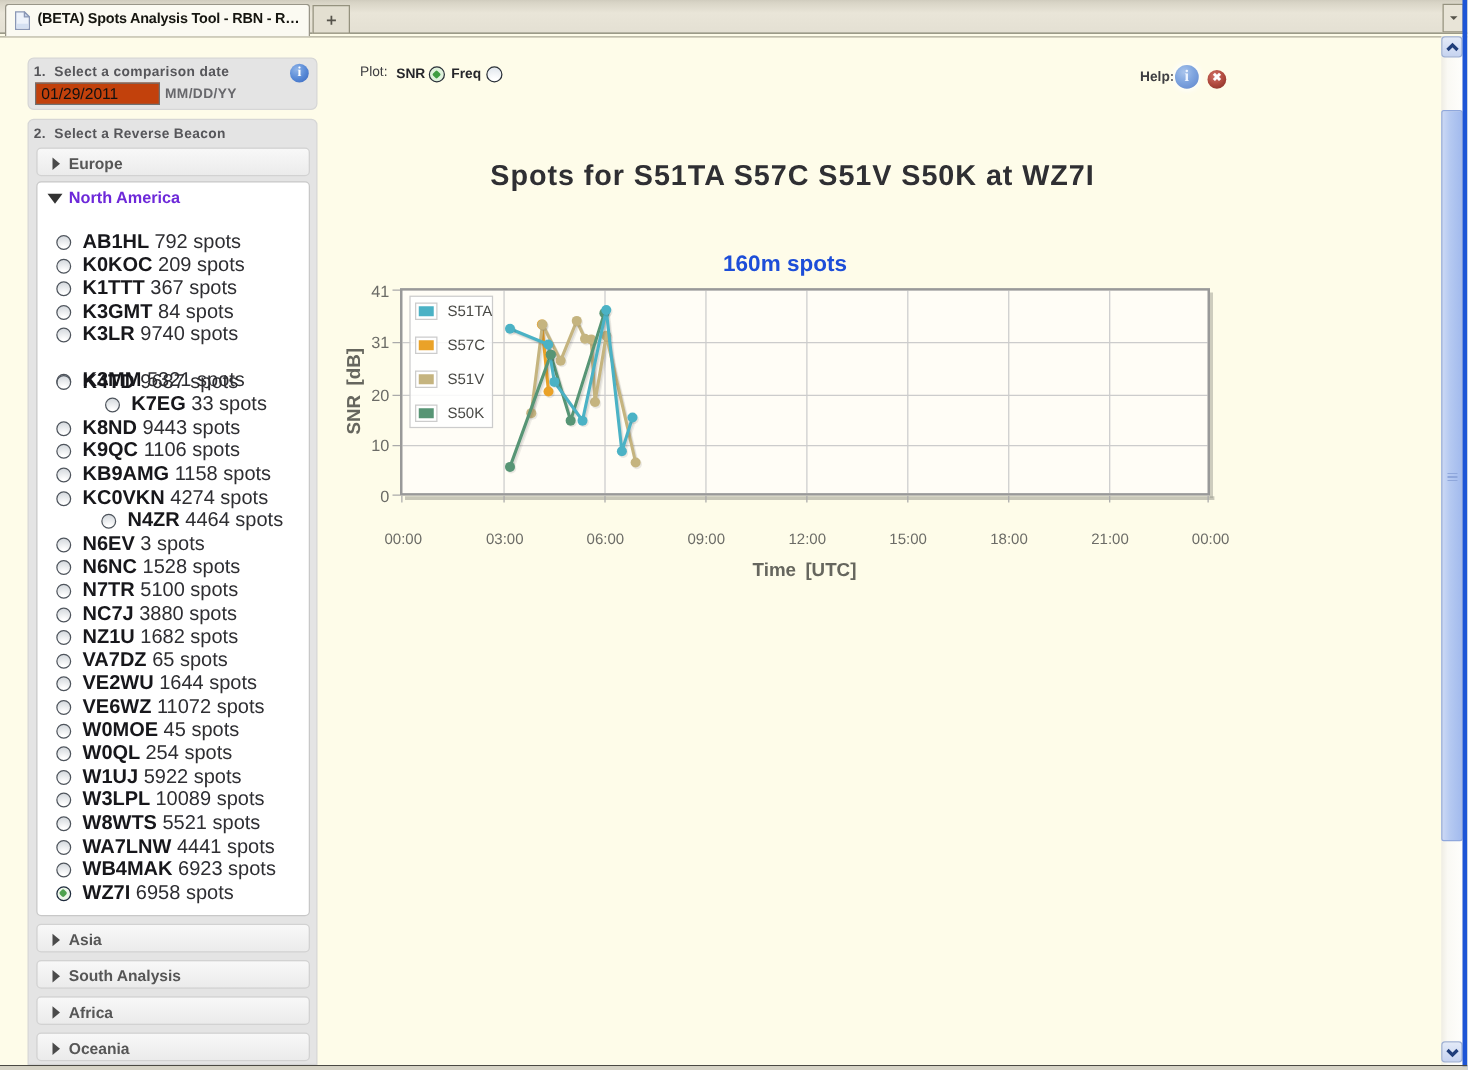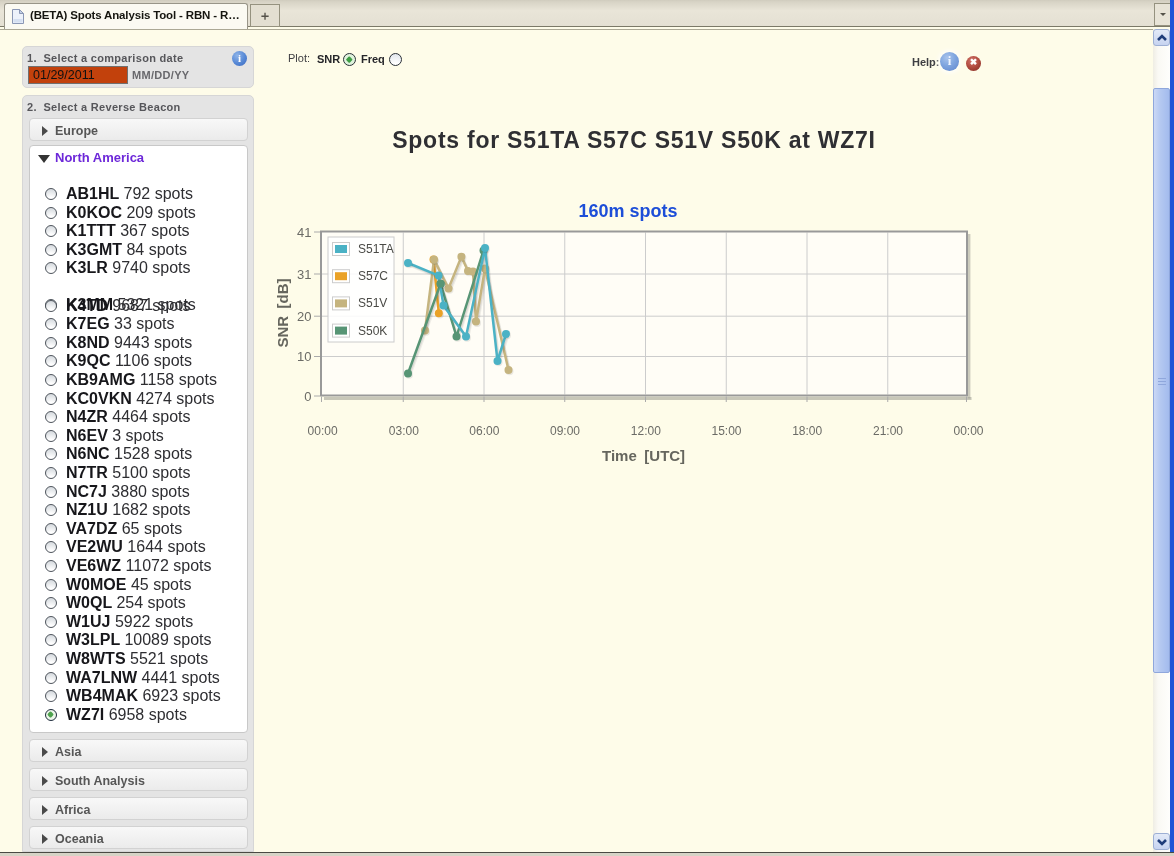--- a/index.html
+++ b/index.html
@@ -157,41 +157,41 @@
           <div class="cs">K3LR <span>9740 spots</span></div>
         </div>
         <div class="row" style="top:150px;padding-left:40px;">
           <div class="rb"></div>
           <div class="cs">K3MM <span>5321 spots</span></div>
         </div>
         <div class="row" style="top:150.6px;">
           <div class="rb"></div>
           <div class="cs">K4TD <span>9687 spots</span></div>
         </div>
-        <div class="row" style="top:169.2px;">
+        <div class="row" style="top:169.2px;margin-left:39px;">
           <div class="rb"></div>
           <div class="cs">K7EG <span>33 spots</span></div>
         </div>
         <div class="row" style="top:187.8px;">
           <div class="rb"></div>
           <div class="cs">K8ND <span>9443 spots</span></div>
         </div>
         <div class="row" style="top:206.4px;">
           <div class="rb"></div>
           <div class="cs">K9QC <span>1106 spots</span></div>
         </div>
         <div class="row" style="top:225.0px;">
           <div class="rb"></div>
           <div class="cs">KB9AMG <span>1158 spots</span></div>
         </div>
         <div class="row" style="top:243.6px;">
           <div class="rb"></div>
           <div class="cs">KC0VKN <span>4274 spots</span></div>
         </div>
-        <div class="row" style="top:262.2px;">
+        <div class="row" style="top:262.2px;margin-left:36px;">
           <div class="rb"></div>
           <div class="cs">N4ZR <span>4464 spots</span></div>
         </div>
         <div class="row" style="top:280.8px;">
           <div class="rb"></div>
           <div class="cs">N6EV <span>3 spots</span></div>
         </div>
         <div class="row" style="top:299.4px;">
           <div class="rb"></div>
           <div class="cs">N6NC <span>1528 spots</span></div>

